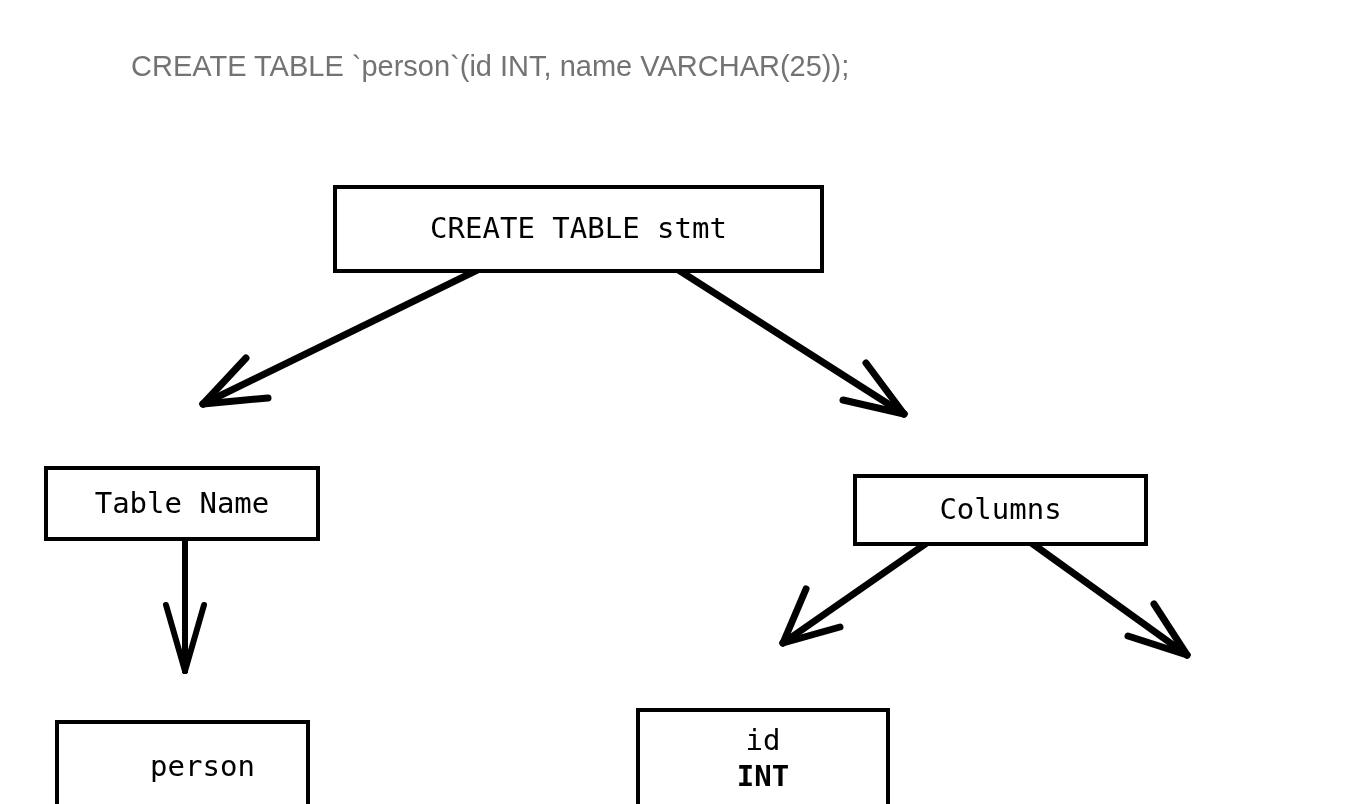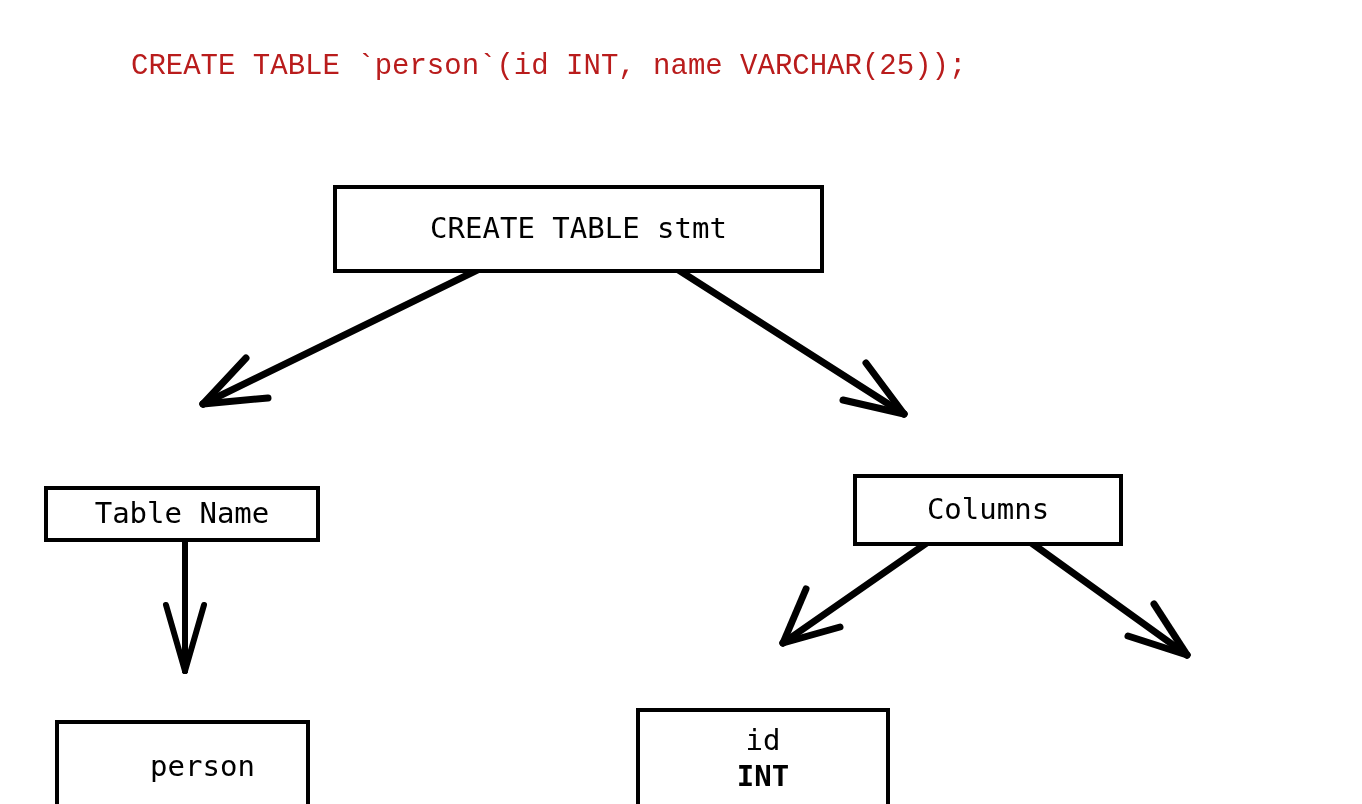--- a/index.html
+++ b/index.html
@@ -14,23 +14,23 @@
     background: #ffffff;
     overflow: hidden;
     font-family: "DejaVu Sans Mono", "Liberation Mono", monospace;
   }
   #title {
     position: absolute;
     left: 131px;
     top: 50px;
     font-size: 29px;
     letter-spacing: 0px;
-    color: #b91c1c;
+    color: #737373;
     white-space: pre;
-    font-family: Liberation Mono, monospace;
+    font-family: Liberation Sans, sans-serif;
   }
   .node {
     position: absolute;
     box-sizing: border-box;
     border: 4px solid #000000;
     background: #ffffff;
     display: flex;
     flex-direction: column;
     align-items: center;
     justify-content: center;
@@ -94,25 +94,25 @@
       <line x1="980" y1="506" x2="1187" y2="655" stroke-width="7"></line>
       <line x1="1187" y1="655" x2="1154" y2="604" stroke-width="7"></line>
       <line x1="1187" y1="655" x2="1128" y2="636" stroke-width="7"></line>
     </g>
   </svg>
 
   <div class="node" style="left:333px; top:143px; width:491px; height:88px;">
     <span>CREATE TABLE stmt</span>
   </div>
 
-  <div class="node" style="left:44px; top:444px; width:276px; height:56px;">
+  <div class="node" style="left:44px; top:424px; width:276px; height:75px;">
     <span>Table Name</span>
   </div>
 
-  <div class="node" style="left:853px; top:432px; width:270px; height:72px;">
+  <div class="node" style="left:853px; top:432px; width:295px; height:72px;">
     <span>Columns</span>
   </div>
 
   <div class="node" style="left:55px; top:678px; width:255px; height:93px;padding-left:40px;">
     <span>person</span>
   </div>
 
   <div class="node" style="left:636px; top:666px; width:254px; height:101px;">
     <span>id</span>
     <span class="line2">INT</span>

